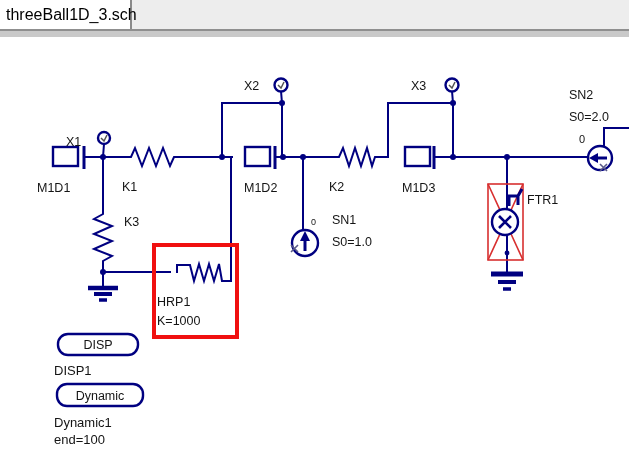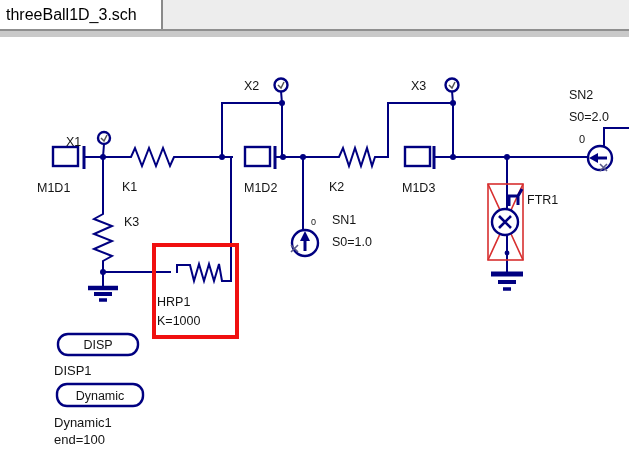--- a/index.html
+++ b/index.html
@@ -1,20 +1,20 @@
 <!DOCTYPE html>
 <html><head>
 <meta charset="utf-8">
 <style>
   html,body{margin:0;padding:0;background:#fff;}
   body{width:629px;height:459px;overflow:hidden;position:relative;
        font-family:"Liberation Sans",sans-serif;}
   .tabbar{position:absolute;top:0;left:0;width:629px;height:29px;
           background:#ededed;z-index:5;display:flex;}
-  .tab{width:163px;height:29px;background:#ffffff;border-right:2px solid #8a8a8a;
+  .tab{width:132px;height:29px;background:#ffffff;border-right:2px solid #8a8a8a;
        box-sizing:border-box;display:flex;align-items:center;padding-left:6px;
        font-size:16px;color:#000;}
   .tabbar-border{position:absolute;top:29px;left:0;width:629px;height:2px;
                  background:#8f8f8f;z-index:5;}
   .tabbar-edge{position:absolute;top:31px;left:0;width:629px;height:6px;
                background:#c9c9c9;z-index:5;}
   svg{position:absolute;top:0;left:0;}
   svg text{font-family:"Liberation Sans",sans-serif;fill:#141414;font-size:12.5px;}
   .wire{stroke:#000080;stroke-width:2;fill:none;stroke-linecap:square;}
   .sym{stroke:#000080;stroke-width:2.4;fill:#ffffff;}

